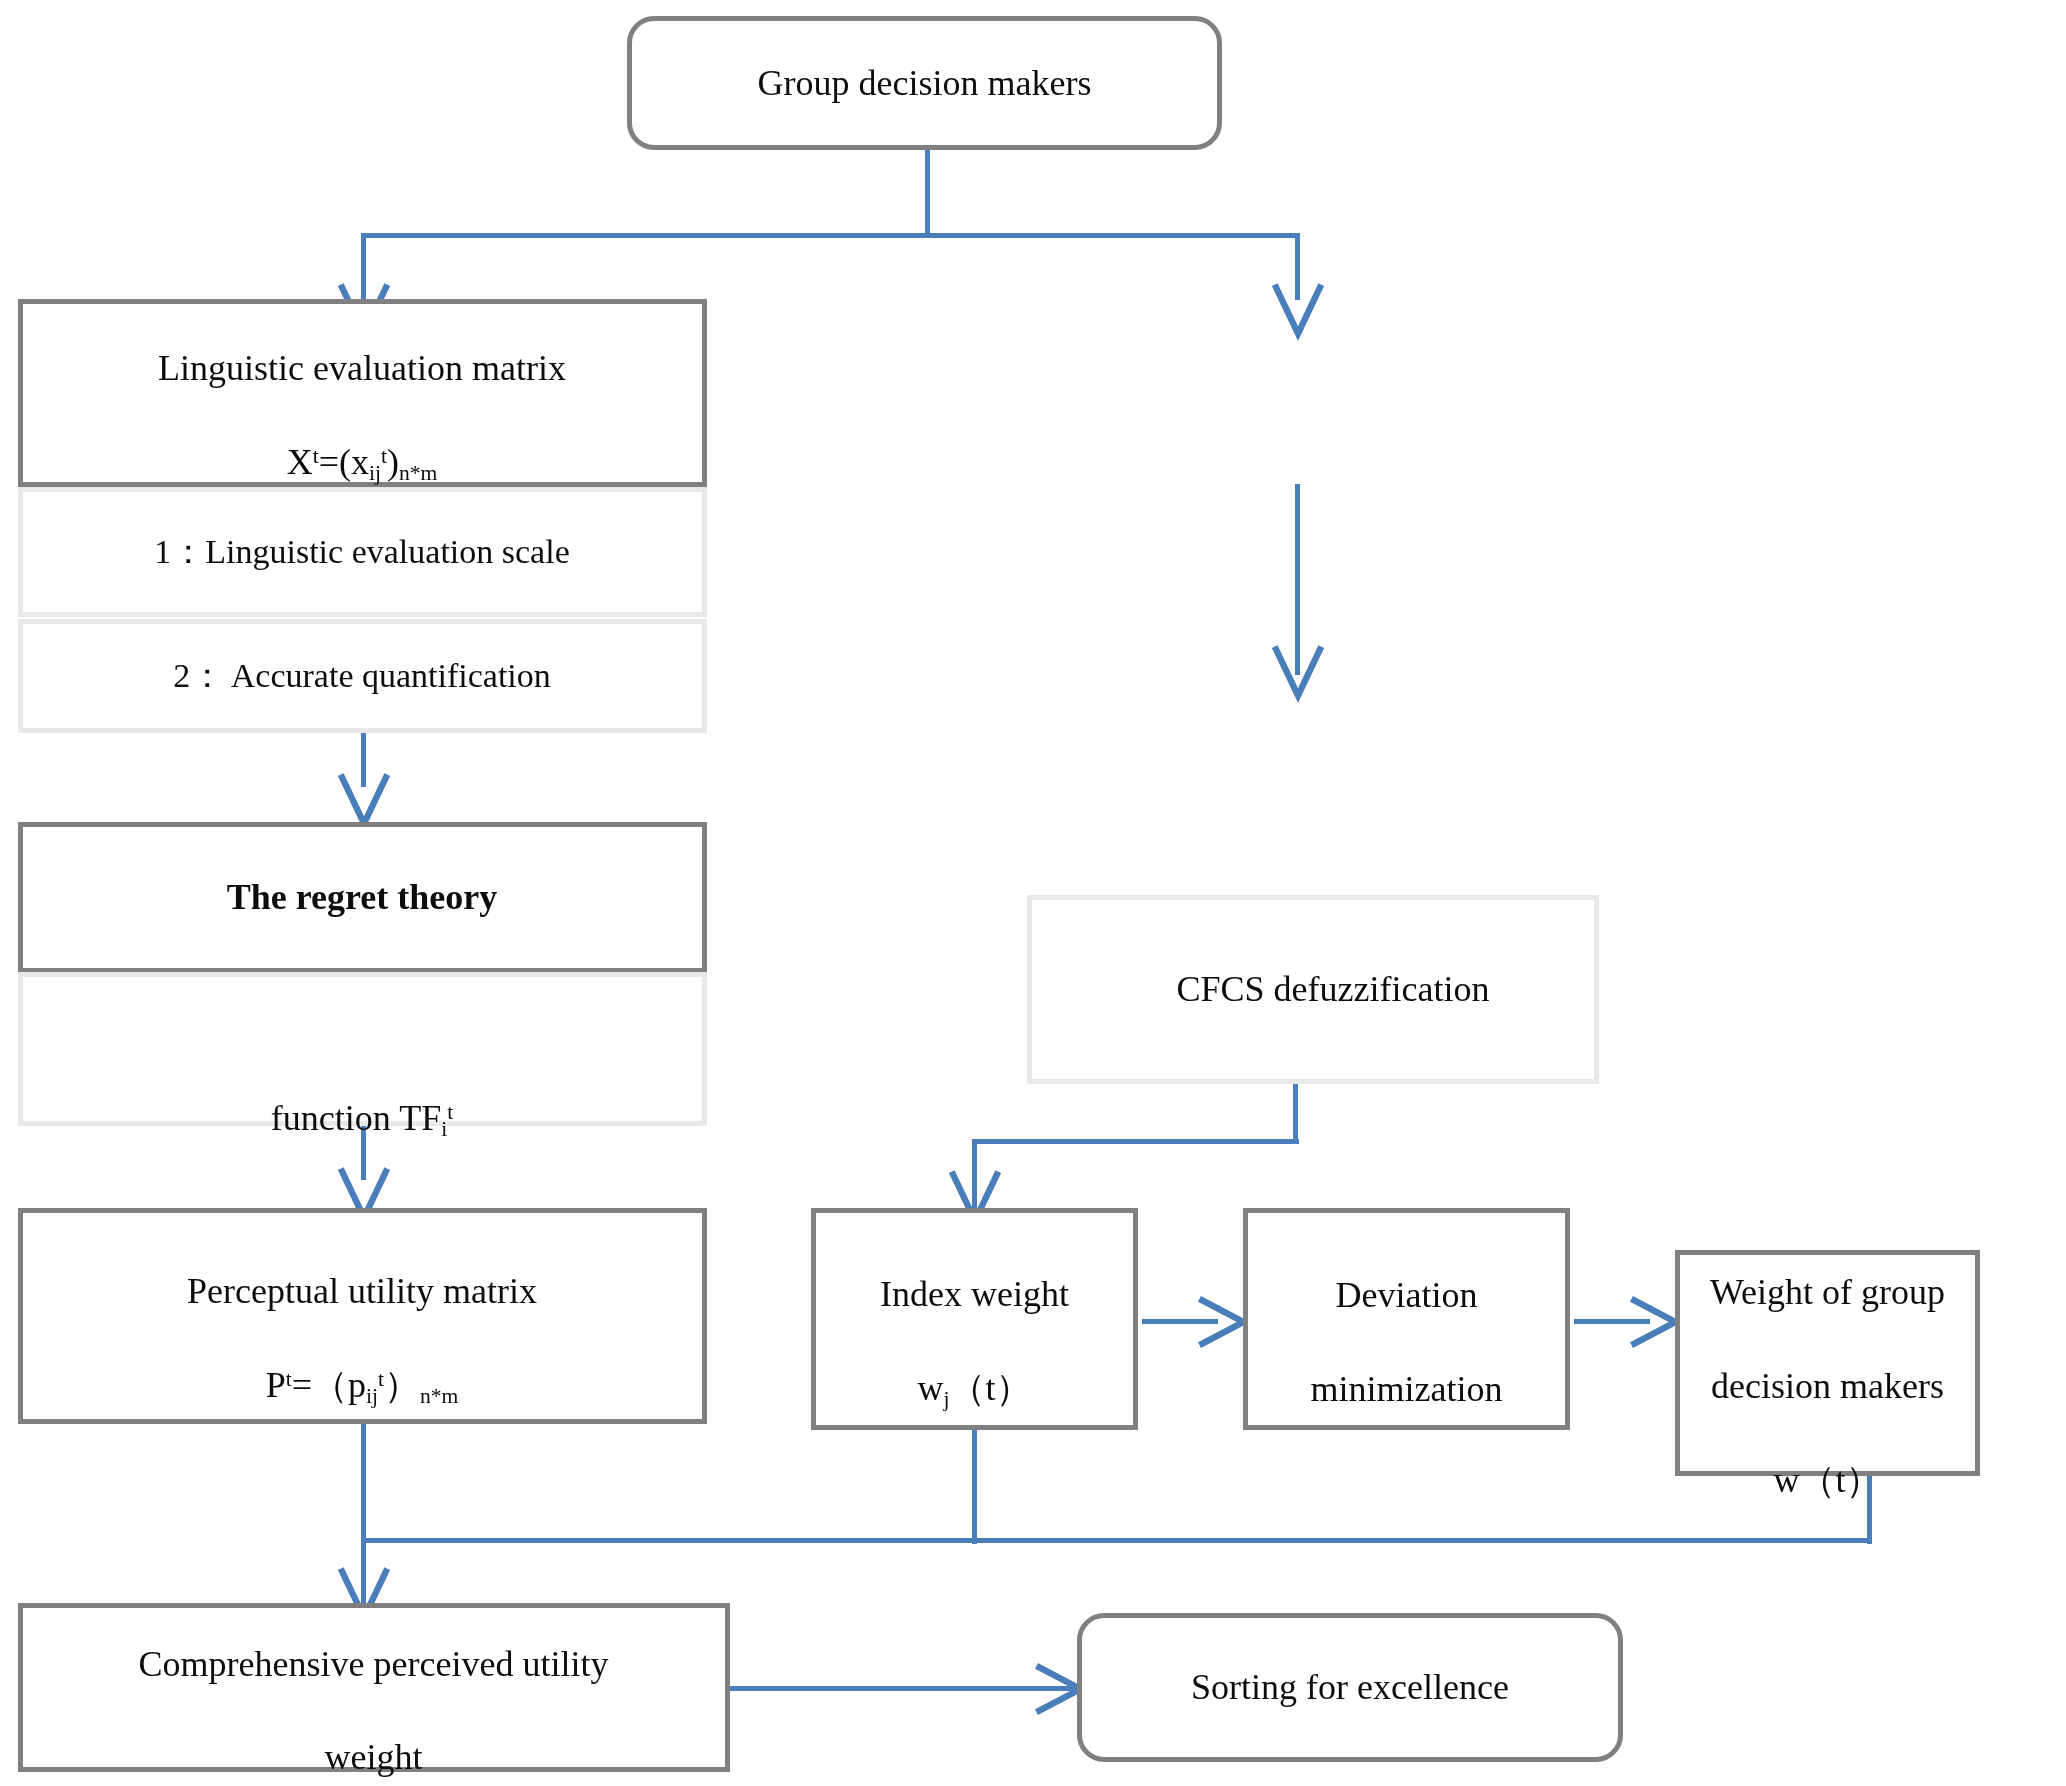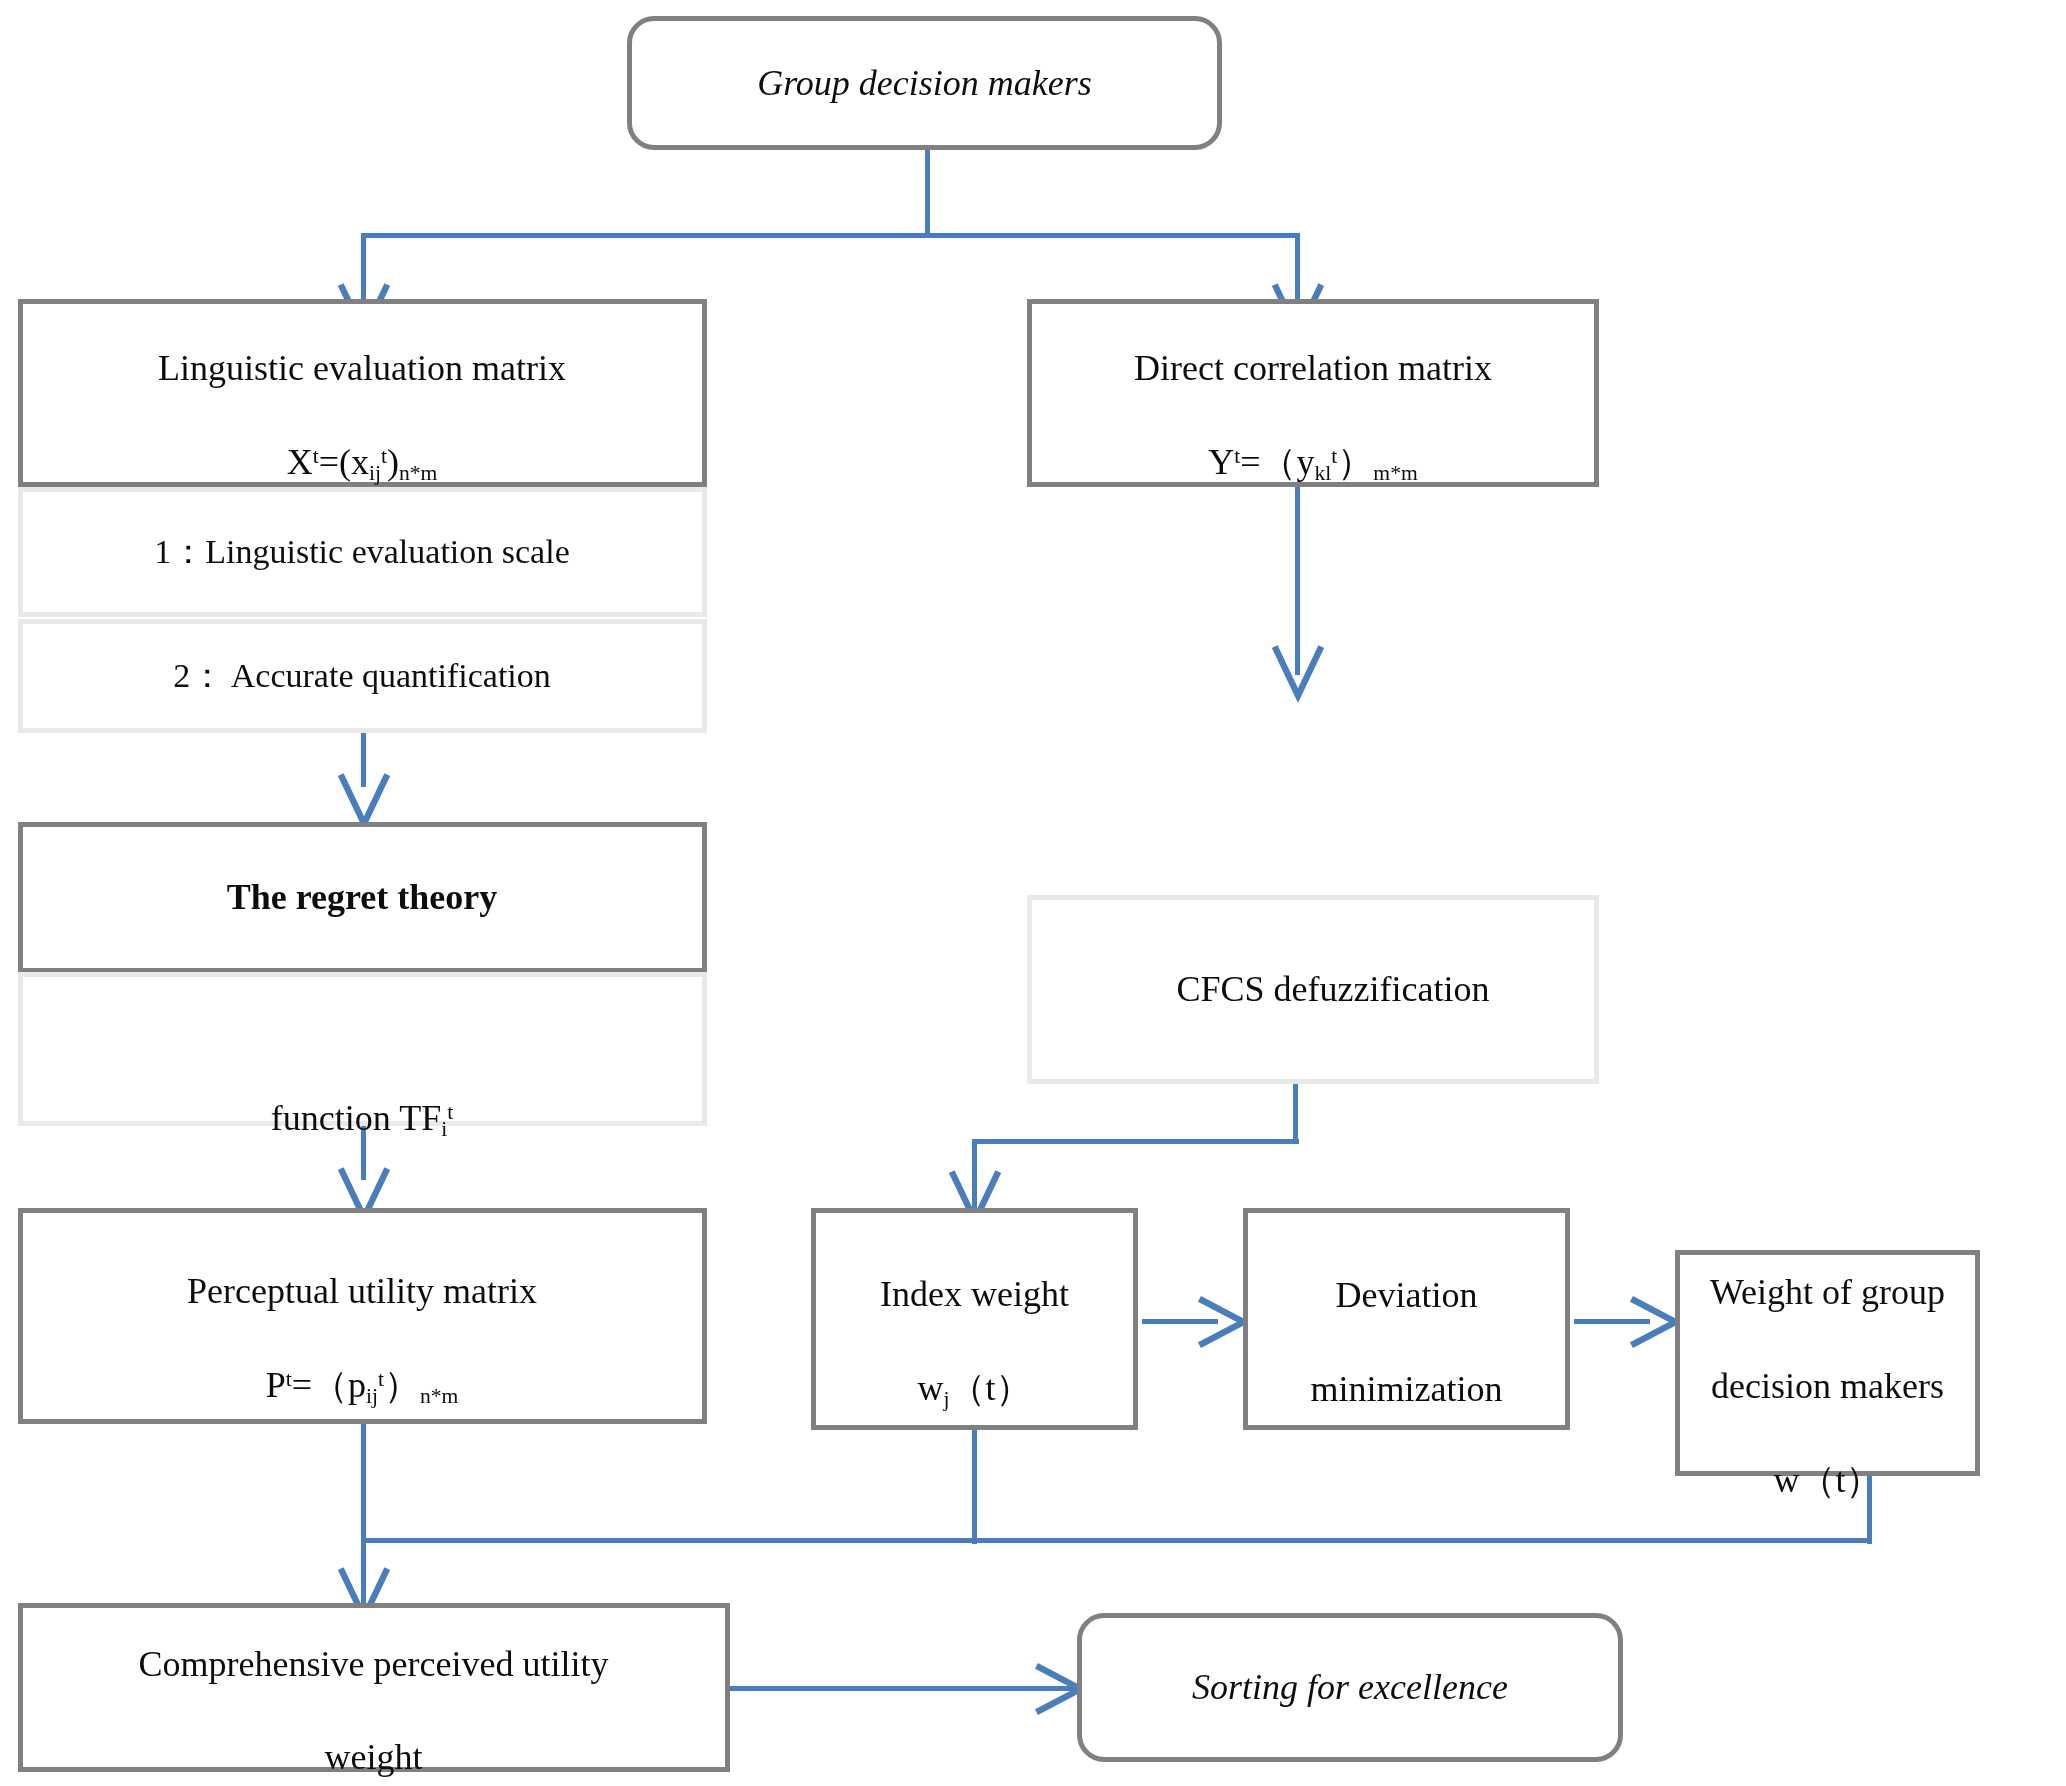--- a/index.html
+++ b/index.html
@@ -34,21 +34,20 @@
   
   .main-box{
     border:5.3px solid #808080;
   }
   
   .sub-box{
     border:5.3px solid #e9e9e9;
   }
   .rounded{
     border-radius:27px;
-    font-style:italic;
   }
   .bold{font-weight:bold;}
 
   .fs-big{font-size:36px;}
   .fs-mid{font-size:34px;}
 
   sub{font-size:0.60em;vertical-align:-0.30em;}
   sup{font-size:0.60em;vertical-align:0.52em;}
 
   
@@ -170,26 +169,20 @@
     </span>
   </div>
 
   <div class="box main-box fs-big" style="left:17.5px;top:1208px;width:689px;height:216px;">
     <span class="txt">
       <span>Perceptual utility matrix</span><br>
       <span><span>P</span><sup>t</sup><span>=（p</span><sub>ij</sub><sup>t</sup><span>）</span><sub>n*m</sub></span>
     </span>
   </div>
 
-  <div class="box main-box fs-big" style="left:1027px;top:299px;width:572px;height:188px;">
-    <span class="txt">
-      <span>Direct correlation matrix</span><br>
-      <span><span>Y</span><sup>t</sup><span>=（y</span><sub>kl</sub><sup>t</sup><span>）</span><sub>m*m</sub></span>
-    </span>
-  </div>
 
 
   <div class="box sub-box fs-big" style="left:1027px;top:895px;width:572px;height:189px;padding-left:40px;">
     <span class="txt">CFCS defuzzification</span>
   </div>
 
   <div class="box main-box fs-big" style="left:811px;top:1208px;width:327px;height:222px;">
     <span class="txt">
       <span>Index weight</span><br>
       <span><span>w</span><sub>j</sub><span>（t）</span></span>

